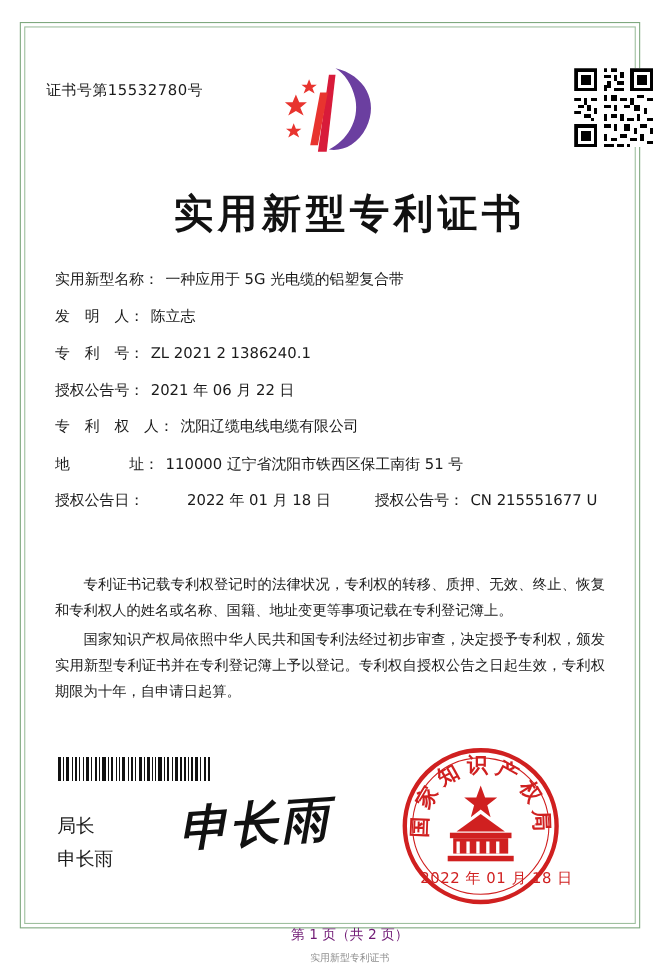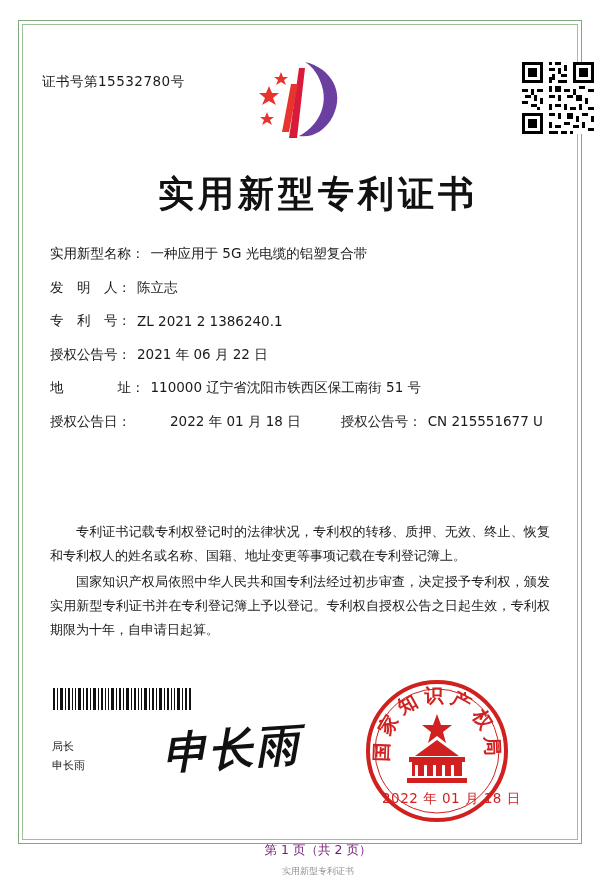--- a/index.html
+++ b/index.html
@@ -141,21 +141,21 @@
     top: 688px;
     width: 140px;
     height: 22px;
   }
 
   
   .sig-block {
     position: absolute;
     left: 52px;
     top: 737px;
-    font-size: 11px;
+    font-size: 17px;
     line-height: 1.75;
     color: #1a1a1a;
     font-family: "DejaVu Sans", sans-serif;
   }
   .handwriting {
     position: absolute;
     left: 163px;
     top: 720px;
     font-size: 44px;
     color: #111;
@@ -313,20 +313,24 @@
     <div class="field-row">
       <span class="field-label">专　利　号：</span>
       <span class="field-value">ZL 2021 2 1386240.1</span>
     </div>
 
     <div class="field-row">
       <span class="field-label">授权公告号：</span>
       <span class="field-value">2021 年 06 月 22 日</span>
     </div>
 
+    <div class="field-row">
+      <span class="field-label">专　利　权　人：</span>
+      <span class="field-value">沈阳辽缆电线电缆有限公司</span>
+    </div>
 
     <div class="field-row">
       <span class="field-label">地　　　　址：</span>
       <span class="field-value">110000  辽宁省沈阳市铁西区保工南街 51 号</span>
     </div>
 
     <div class="field-row two-col">
       <span class="field-col1">
         <span class="field-label">授权公告日：</span>
         <span class="field-value">2022 年 01 月 18 日</span>

